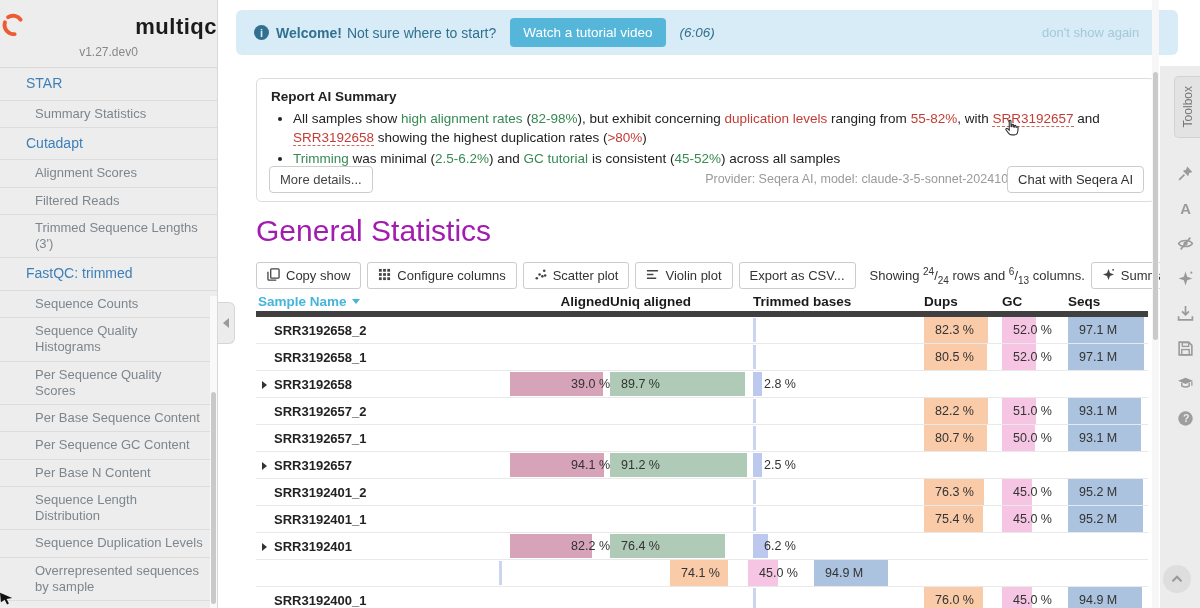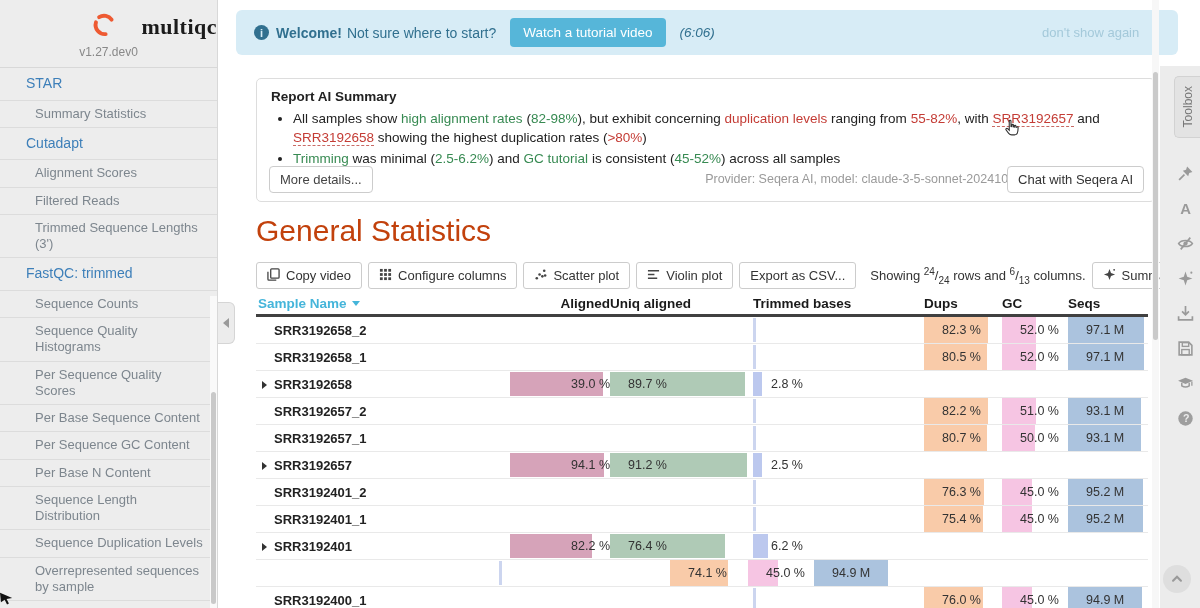--- a/index.html
+++ b/index.html
@@ -4,21 +4,21 @@
 <style>
   * { margin:0; padding:0; box-sizing:border-box; }
   html,body { width:1200px; height:608px; overflow:hidden; background:#fff;
     font-family:"Liberation Sans", sans-serif; }
   .page { position:relative; width:1200px; height:608px; overflow:hidden; background:#fff; }
 
   
   .sidebar { position:absolute; left:0; top:0; width:218px; height:608px;
     background:#ededed; border-right:1px solid #d8d8d8; }
   .logo-area { height:68px; border-bottom:1px solid #d8d8d8; text-align:center; padding-top:12px; }
-  .logo-row { display:flex; align-items:center; justify-content:flex-end; gap:24px;font-family:Liberation Serif, serif; }
+  .logo-row { display:flex; align-items:center; justify-content:space-between; gap:24px; }
   .logo-text { font-size:22px; font-weight:bold; color:#1b1b1b; letter-spacing:0.5px; }
   .version { font-size:12px; color:#888; margin-top:3px; }
   .nav-item { border-bottom:1px solid #dcdcdc; cursor:pointer; line-height:1.25; }
   .nav-section { padding:7px 10px 7px 26px; font-size:14px; color:#3d7fb9; }
   .nav-sub { padding:5px 12px 5px 35px; font-size:13px; color:#7d868e; }
 
   
   .side-sb { position:absolute; left:210px; top:296px; width:7px; height:312px; background:#f9f9f9; }
   .side-sb-thumb { position:absolute; left:211px; top:392px; width:5px; height:212px; background:#c9c9c9; border-radius:3px; }
   .collapse-handle { position:absolute; left:218px; top:302px; width:17px; height:42px;
@@ -48,46 +48,46 @@
   .g { color:#378a52; }
   .r { color:#c43c35; }
   .lnk { color:#c43c35; border-bottom:1px dashed #c96a65; cursor:pointer; }
   .more-btn { position:absolute; left:12px; bottom:8px; border:1px solid #ccc; background:#fff;
     border-radius:4px; padding:5px 10px; font-size:13px; color:#444; cursor:pointer; font-family:inherit; }
   .provider { position:absolute; right:132px; bottom:15px; color:#9a9a9a; font-size:12.5px; }
   .chat-btn { position:absolute; right:10px; bottom:8px; border:1px solid #ccc; background:#fff;
     border-radius:4px; padding:5px 10px; font-size:13px; color:#333; cursor:pointer; font-family:inherit; }
 
   
-  .h1 { position:absolute; left:256px; top:214px; font-size:30px; font-weight:500; color:#c2410c; }
+  .h1 { position:absolute; left:256px; top:214px; font-size:30px; font-weight:500; color:#a21caf; }
   .toolbar { position:absolute; left:256px; top:262px; width:899px; display:flex; align-items:center; gap:6px; }
   .tb-btn { border:1px solid #ccc; background:#fff; border-radius:3px; padding:0 10px; height:27px;
     font-size:13px; color:#333; display:flex; align-items:center; gap:6px; cursor:pointer; font-family:inherit; white-space:nowrap; }
   .showing { font-size:13px; color:#333; margin-left:8px; white-space:nowrap; }
   .showing sup { font-size:10px; }
   .showing sub { font-size:10px; }
   .summarize-btn { margin-left:auto; }
 
   
   .table { position:absolute; left:256px; top:292px; width:892px; }
   .thead { display:flex; height:25px; align-items:center; font-weight:bold; font-size:13.5px;
-    color:#1a1a1a; border-bottom:3px solid #404040; }
+    color:#1a1a1a; border-bottom:6px solid #404040; }
   .cell { flex:none; position:relative; }
   .c-name { width:254px; }
   .c-al { width:100px;text-align:right; } .c-un { width:143px; } .c-tr { width:171px; }
   .c-du { width:78px; } .c-gc { width:66px; } .c-sq { width:80px; }
   .hdr-name { color:#45b5da; display:flex; align-items:center; gap:5px; padding-left:2px; cursor:pointer; }
   .hdr-caret { width:0; height:0; border-left:4px solid transparent; border-right:4px solid transparent; border-top:5px solid #45b5da; }
   .row { display:flex; height:27px; border-bottom:1px solid #e9e9e9; background:#fff; }
   .name-cell { display:flex; align-items:center; font-weight:bold; font-size:13px; color:#222; padding-left:18px; }
   .exp-caret { position:absolute; left:6px; top:9.5px; width:0; height:0;
     border-top:4px solid transparent; border-bottom:4px solid transparent; border-left:5px solid #333; cursor:pointer; }
   .bar { position:absolute; left:0; top:1px; bottom:1px; }
   .fullbar { position:absolute; left:0; top:0; bottom:0; }
-  .bar-label { position:relative; padding-left:18px; line-height:26px; font-size:12.5px; color:#333; }
+  .bar-label { position:relative; padding-left:11px; line-height:26px; font-size:12.5px; color:#333; }
   .tr-strip { position:absolute; left:0; top:1px; bottom:1px; width:3px; background:#ccd5ef; }
 
   
   .right-strip { position:absolute; left:1160px; top:66px; width:40px; height:542px; background:#ececec; }
   .toolbox-tab { position:absolute; left:1174px; top:76px; width:26px; height:62px; background:#e3e3e3;
     border:1px solid #d2d2d2; border-right:none; border-radius:5px 0 0 5px;
     display:flex; align-items:center; justify-content:center; cursor:pointer; }
   .toolbox-label { writing-mode:vertical-rl; transform:rotate(180deg); font-size:12px; color:#777; }
   .tbx-icon { position:absolute; left:1172px; width:26px; height:26px; display:flex; align-items:center;
     justify-content:center; cursor:pointer; border-radius:3px; }
@@ -166,21 +166,21 @@
 
   <h1 class="h1">General Statistics</h1>
 
   <div class="toolbar" id="toolbar">
 
     <button class="tb-btn">
         <span><svg width="13" height="13" viewBox="0 0 14 14">
             <rect x="4" y="1" width="9" height="10" rx="1" fill="none" stroke="#444" stroke-width="1.4"></rect>
             <path d="M10 13H2a1 1 0 0 1-1-1V4" fill="none" stroke="#444" stroke-width="1.4"></path>
           </svg></span>
-        <span>Copy video</span>
+        <span>Copy show</span>
       </button>
       <button class="tb-btn">
         <span><svg width="13" height="13" viewBox="0 0 14 14">
             <rect x="1" y="1" width="3" height="3" fill="#444"></rect>
             <rect x="5.5" y="1" width="3" height="3" fill="#444"></rect>
             <rect x="10" y="1" width="3" height="3" fill="#444"></rect>
             <rect x="1" y="5.5" width="3" height="3" fill="#444"></rect>
             <rect x="5.5" y="5.5" width="3" height="3" fill="#444"></rect>
             <rect x="10" y="5.5" width="3" height="3" fill="#444"></rect>
             <rect x="1" y="10" width="3" height="3" fill="#444"></rect>

